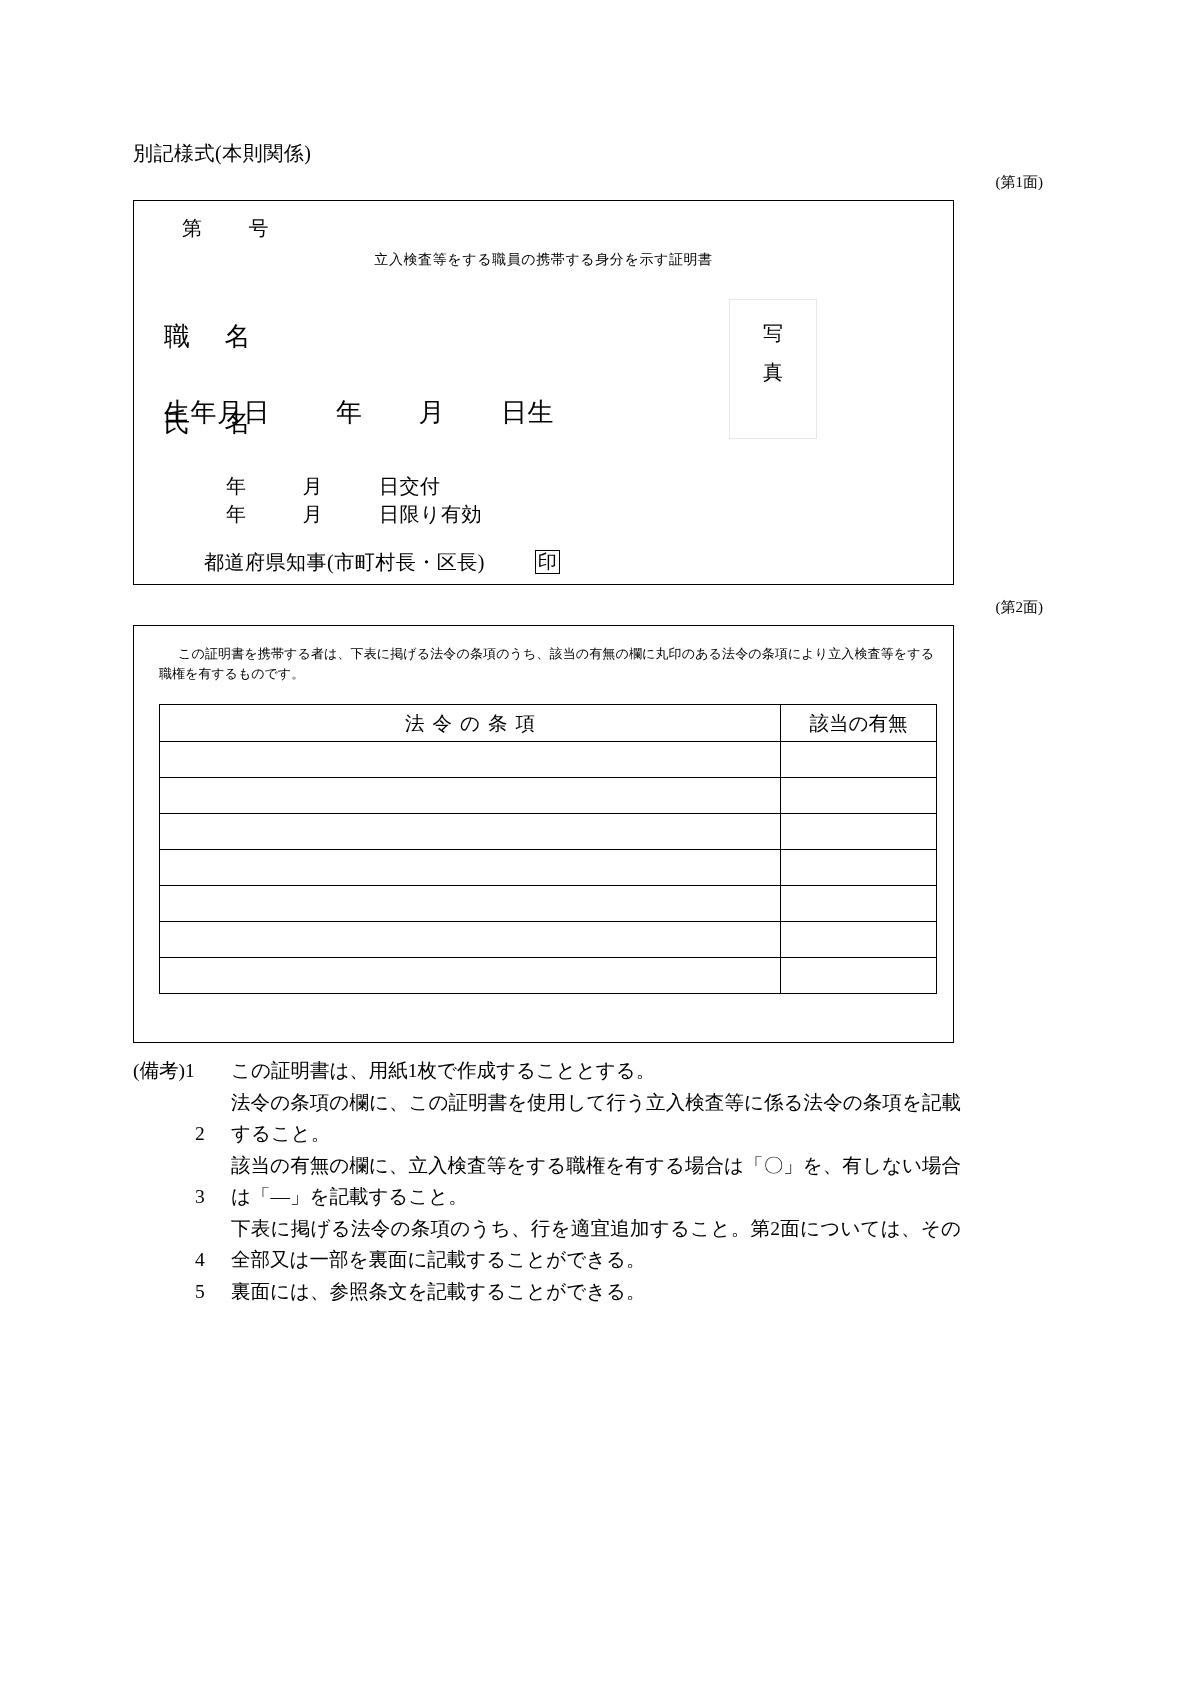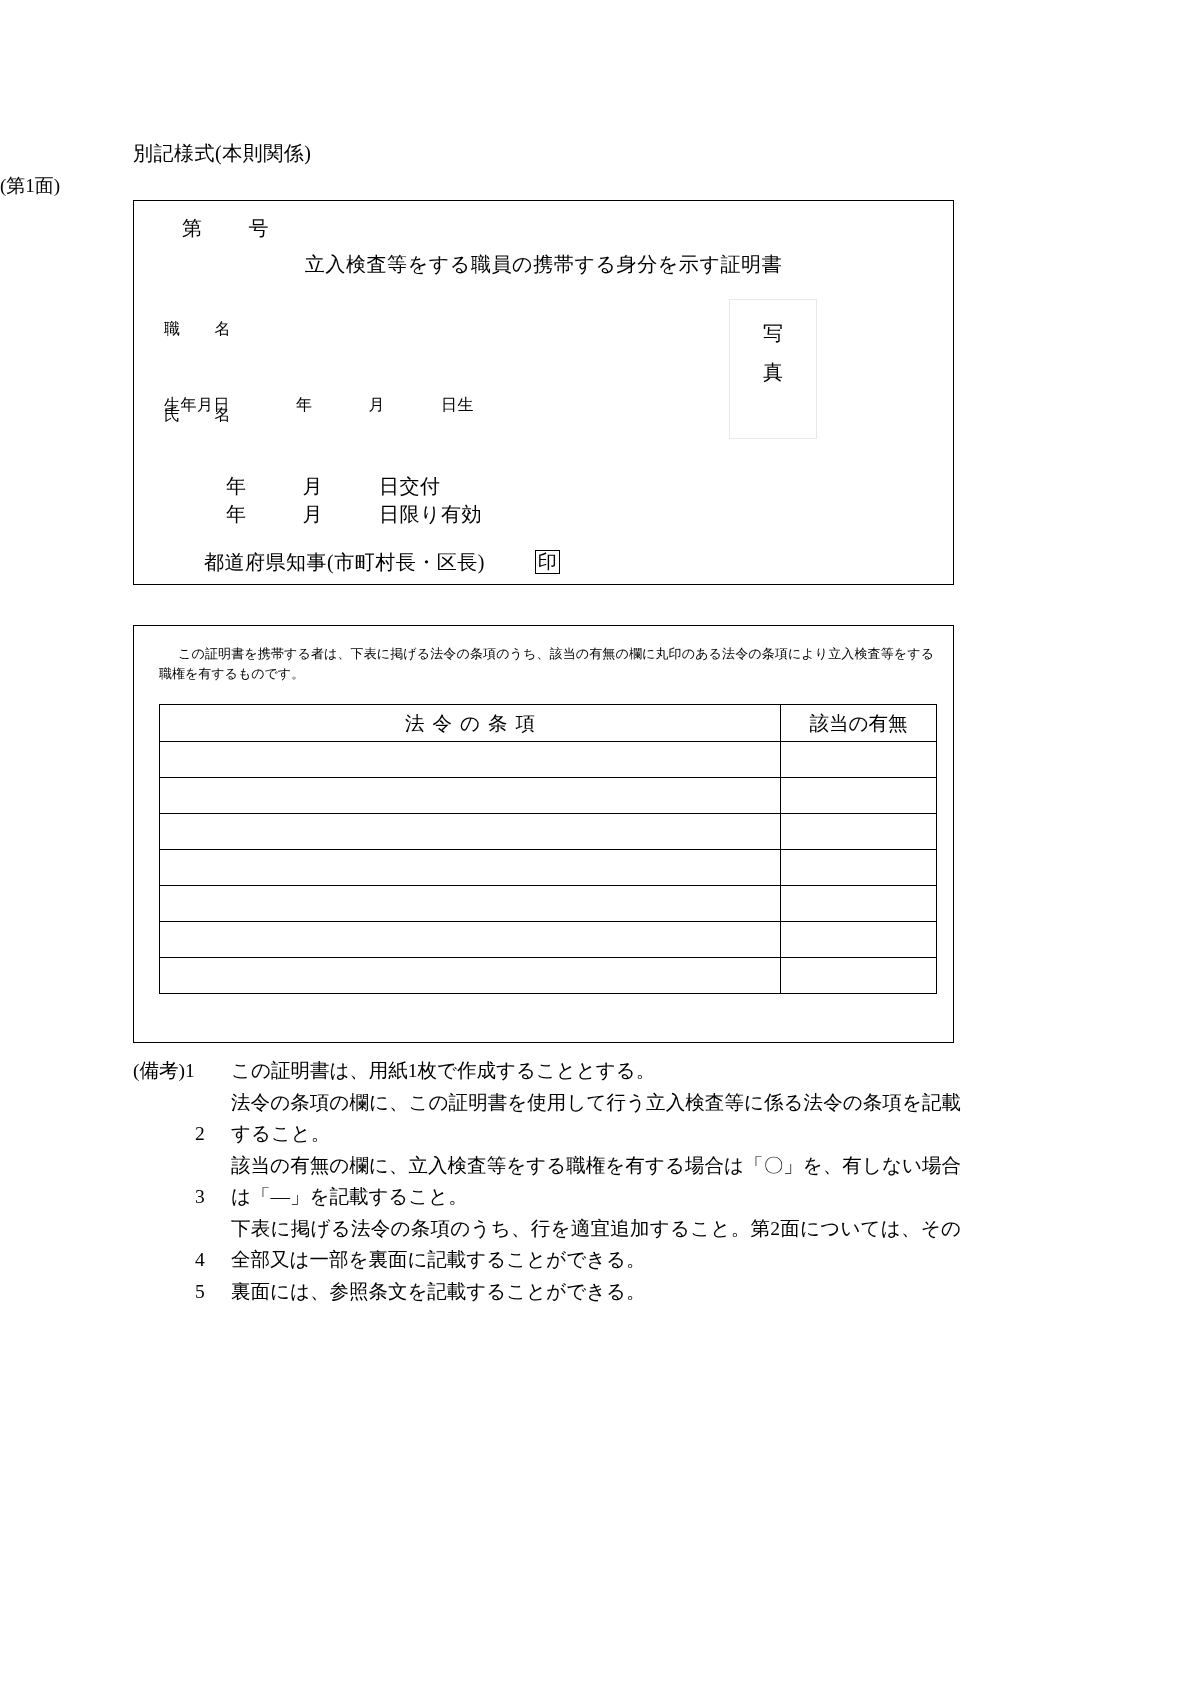--- a/index.html
+++ b/index.html
@@ -29,23 +29,23 @@
     position: absolute;
     left: 133px;
     top: 140px;
     font-size: 20px;
     letter-spacing: 0.5px;
     white-space: nowrap;
   }
 
   .face-label {
     position: absolute;
-    font-size: 19px;
-    white-space: nowrap;
-    text-align: left;
+    font-size: 15px;
+    white-space: nowrap;
+    text-align: right;
   }
   #face1-label { left: 0; top: 173px; width: 1043px; }
   #face2-label { left: 0; top: 598px; width: 1043px; }
 
   
   .face1-box {
     position: absolute;
     left: 133px;
     top: 200px;
     width: 821px;
@@ -63,29 +63,29 @@
     letter-spacing: 0.5px;
   }
   .f1-number .gap { display: inline-block; width: 46px; }
 
   .f1-title {
     position: absolute;
     left: 0;
     top: 50px;
     width: 100%;
     text-align: center;
-    font-size: 20px;
+    font-size: 14px;
     white-space: nowrap;
     letter-spacing: 0.6px;
   }
 
   .f1-field {
     position: absolute;
     left: 30px;
-    font-size: 16px;
+    font-size: 26px;
     white-space: nowrap;
     letter-spacing: 0.5px;
     font-family: Liberation Mono, monospace;
   }
   #field-post  { top: 118px; }
   #field-name  { top: 157px; margin-top: 47px; }
   #field-birth { top: 194px; }
 
   .f1-field .sp-sm { display: inline-block; width: 34px; }
   .f1-field .sp-md { display: inline-block; width: 56px; }
@@ -251,20 +251,21 @@
     <div class="f1-date" id="date-valid">
       <span>年</span><span class="sp-md"></span><span>月</span><span class="sp-md"></span><span>日限り有効</span>
     </div>
 
     <div class="f1-signer">
       <span>都道府県知事(市町村長・区長)</span><span class="seal-box">印</span>
     </div>
 
   </div>
 
+  <div class="face-label" id="face2-label">(第2面)</div>
 
   <div class="face2-box">
 
     <div class="f2-intro"><span class="indent"></span><span>この証明書を携帯する者は、下表に掲げる法令の条項のうち、該当の有無の欄に丸印のある法令の条項により立入検査等をする職権を有するものです。</span></div>
 
     <table class="law-table">
       <thead>
         <tr>
           <th class="col-law">法令の条項</th>
           <th class="col-flag">該当の有無</th>

